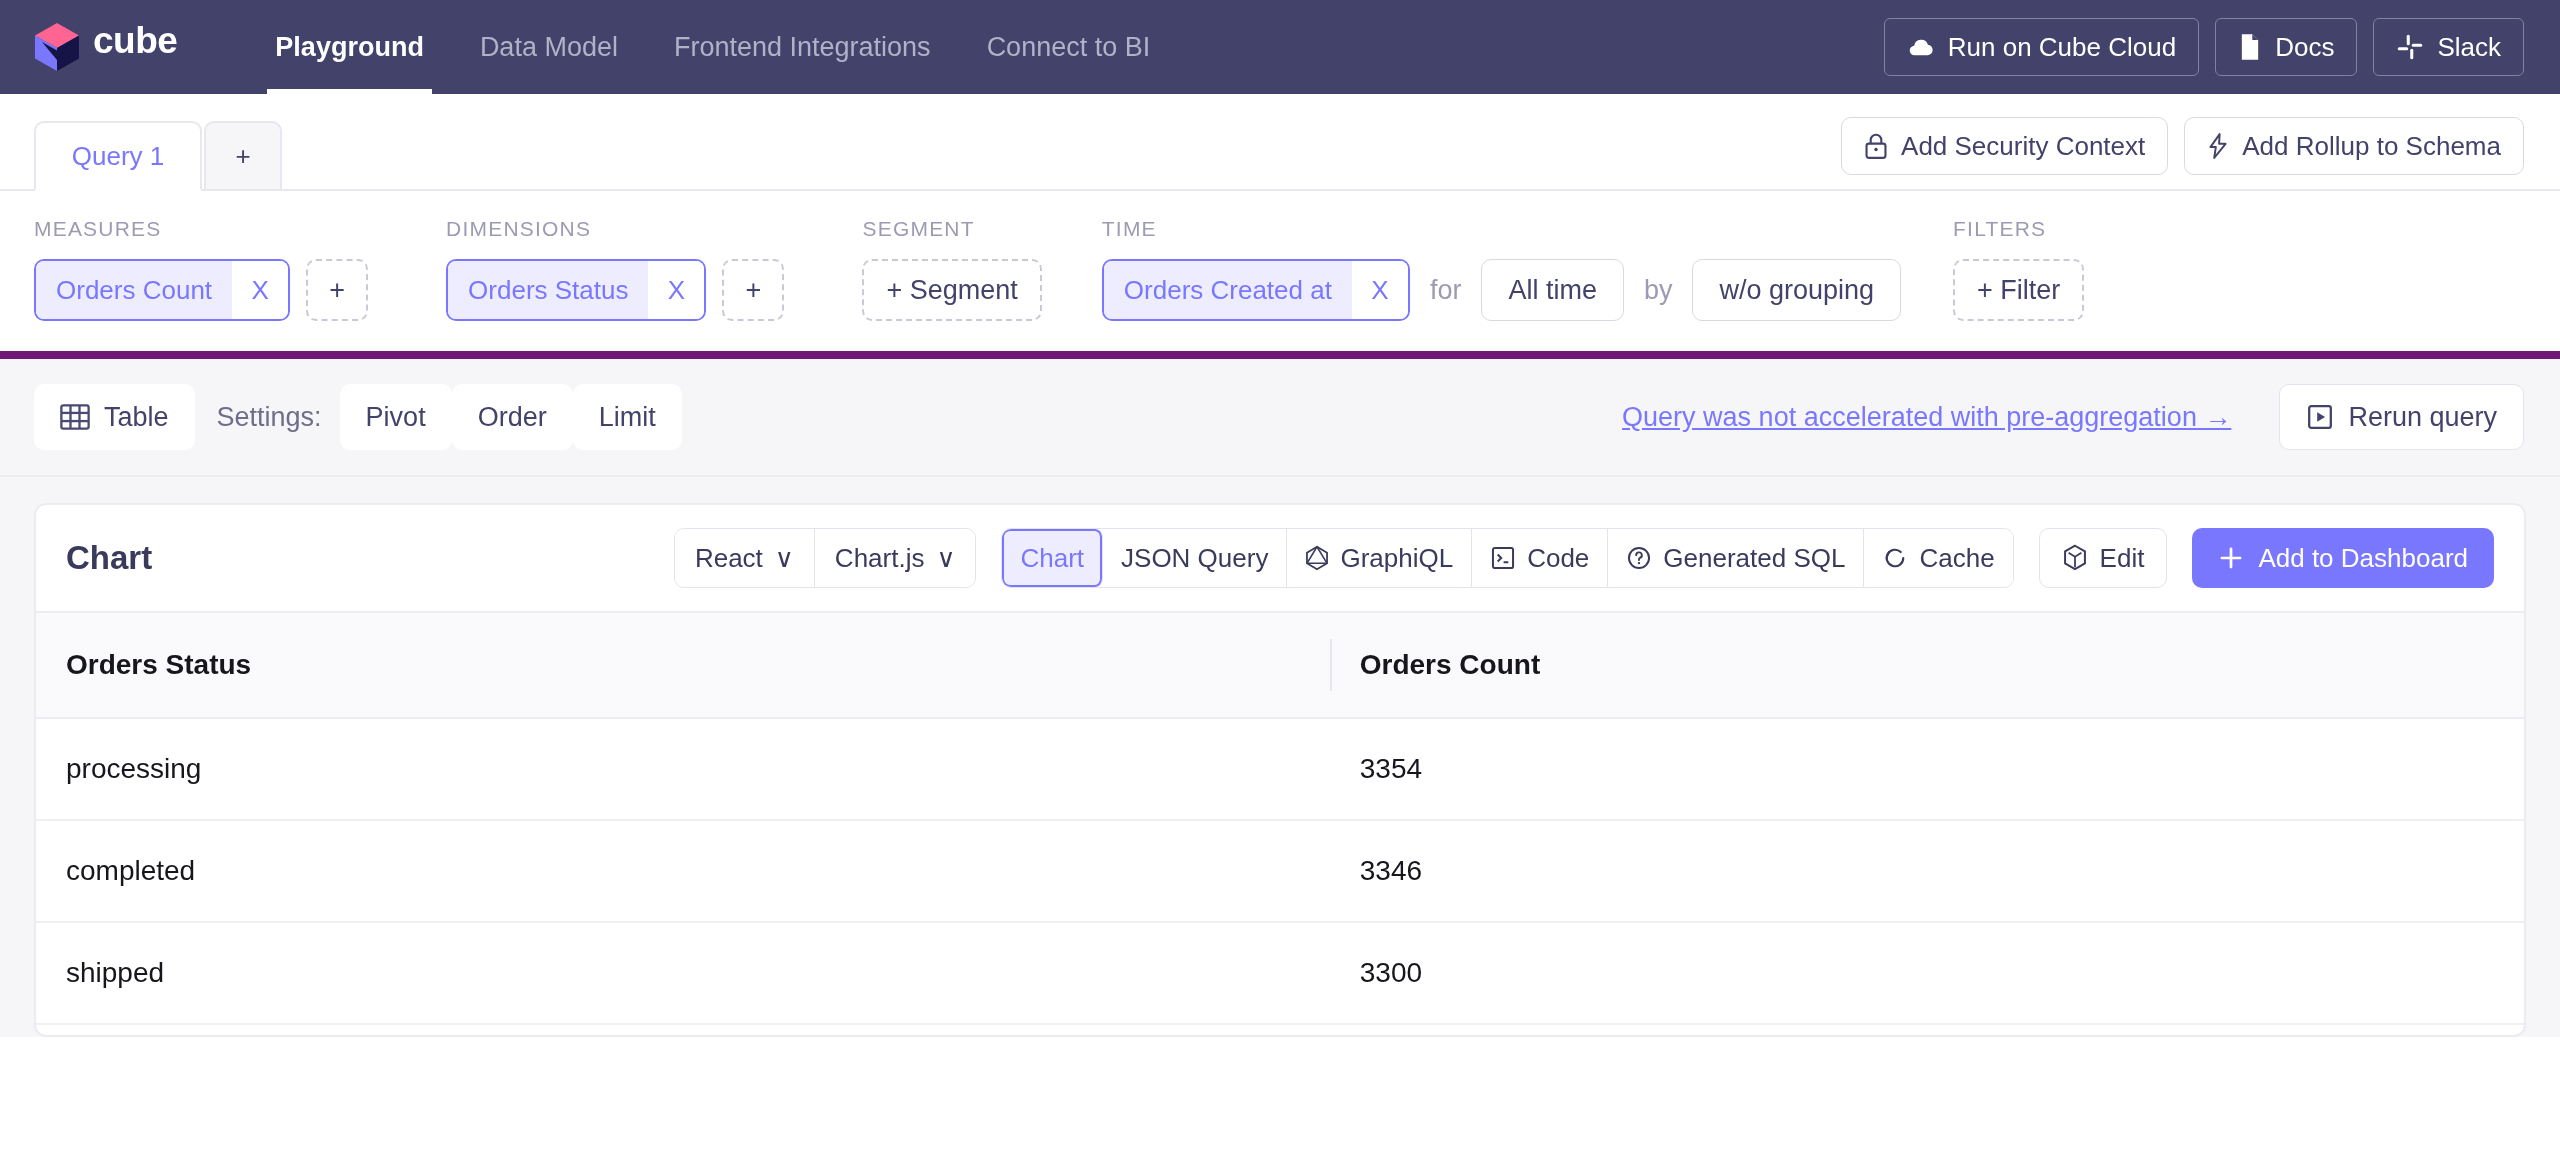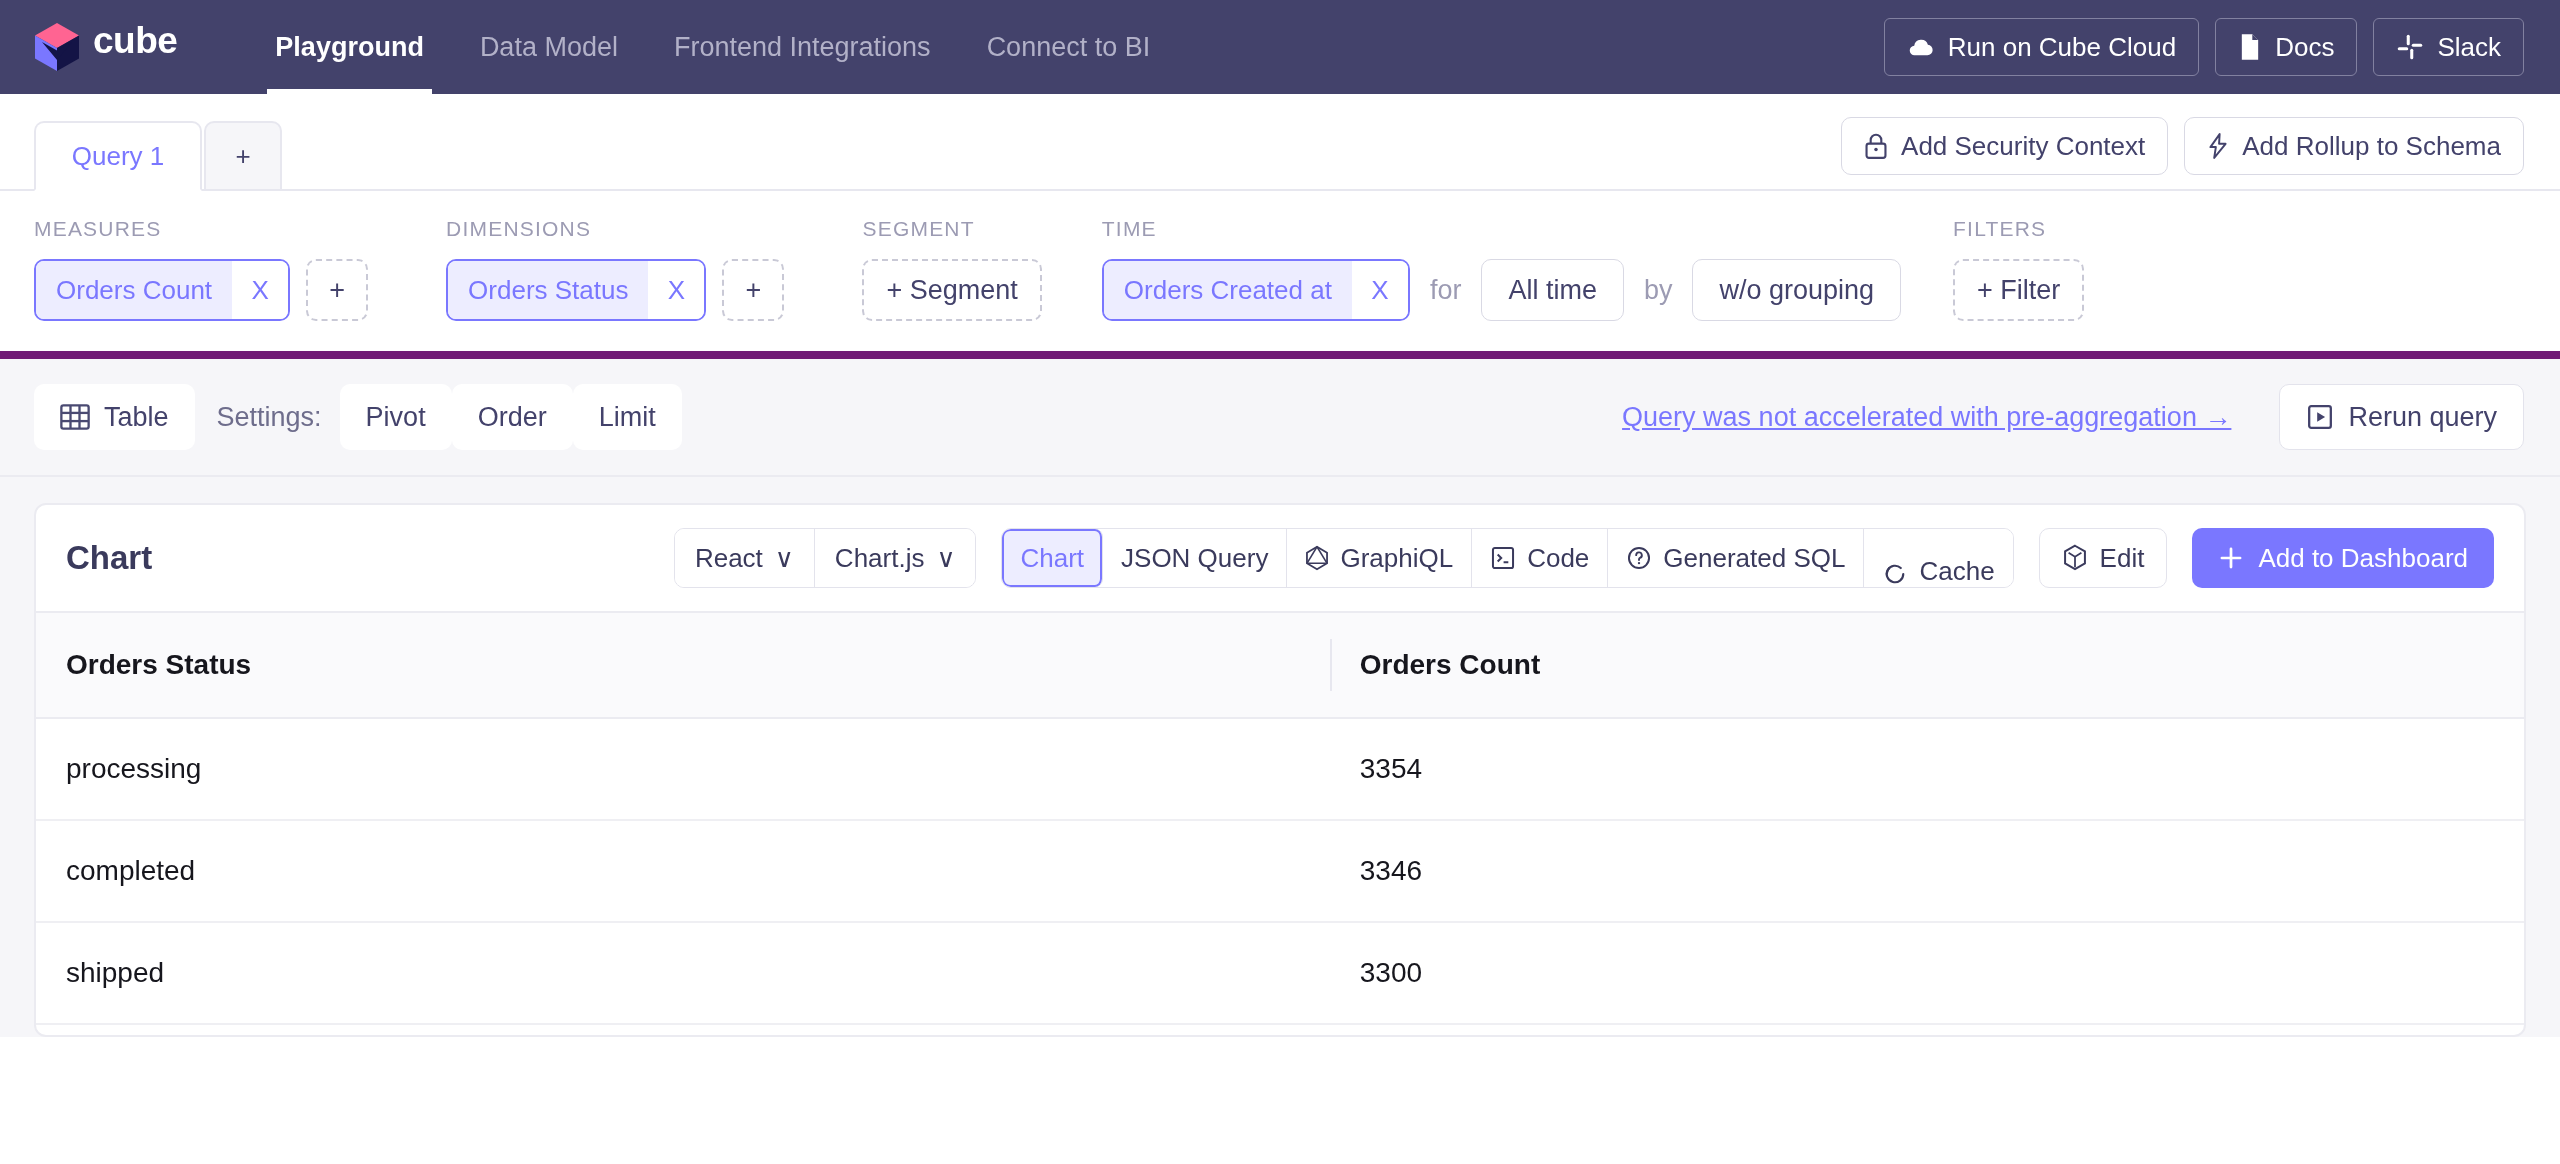--- a/index.html
+++ b/index.html
@@ -254,21 +254,21 @@
   .tab-item {
     display: flex; align-items: center; gap: 11px;
     padding: 0 18px;
     font-size: 26px;
     color: #3A3A5C;
     background: #ffffff;
     border-right: 1.8px solid #E3E3EC;
     cursor: pointer;
     white-space: nowrap;
   }
-  .tab-item:last-child { border-right: none; align-items: flex-end; }
+  .tab-item:last-child { border-right: none; }
   .tab-item.active {
     background: #EDEDFF;
     color: #7A77FF;
     box-shadow: inset 0 0 0 2px #7A77FF;
     border-radius: 8px;
   }
   .edit-btn {
     display: flex; align-items: center; gap: 12px;
     height: 60px; padding: 0 22px;
     border: 1.8px solid #E3E3EC; border-radius: 10px;

